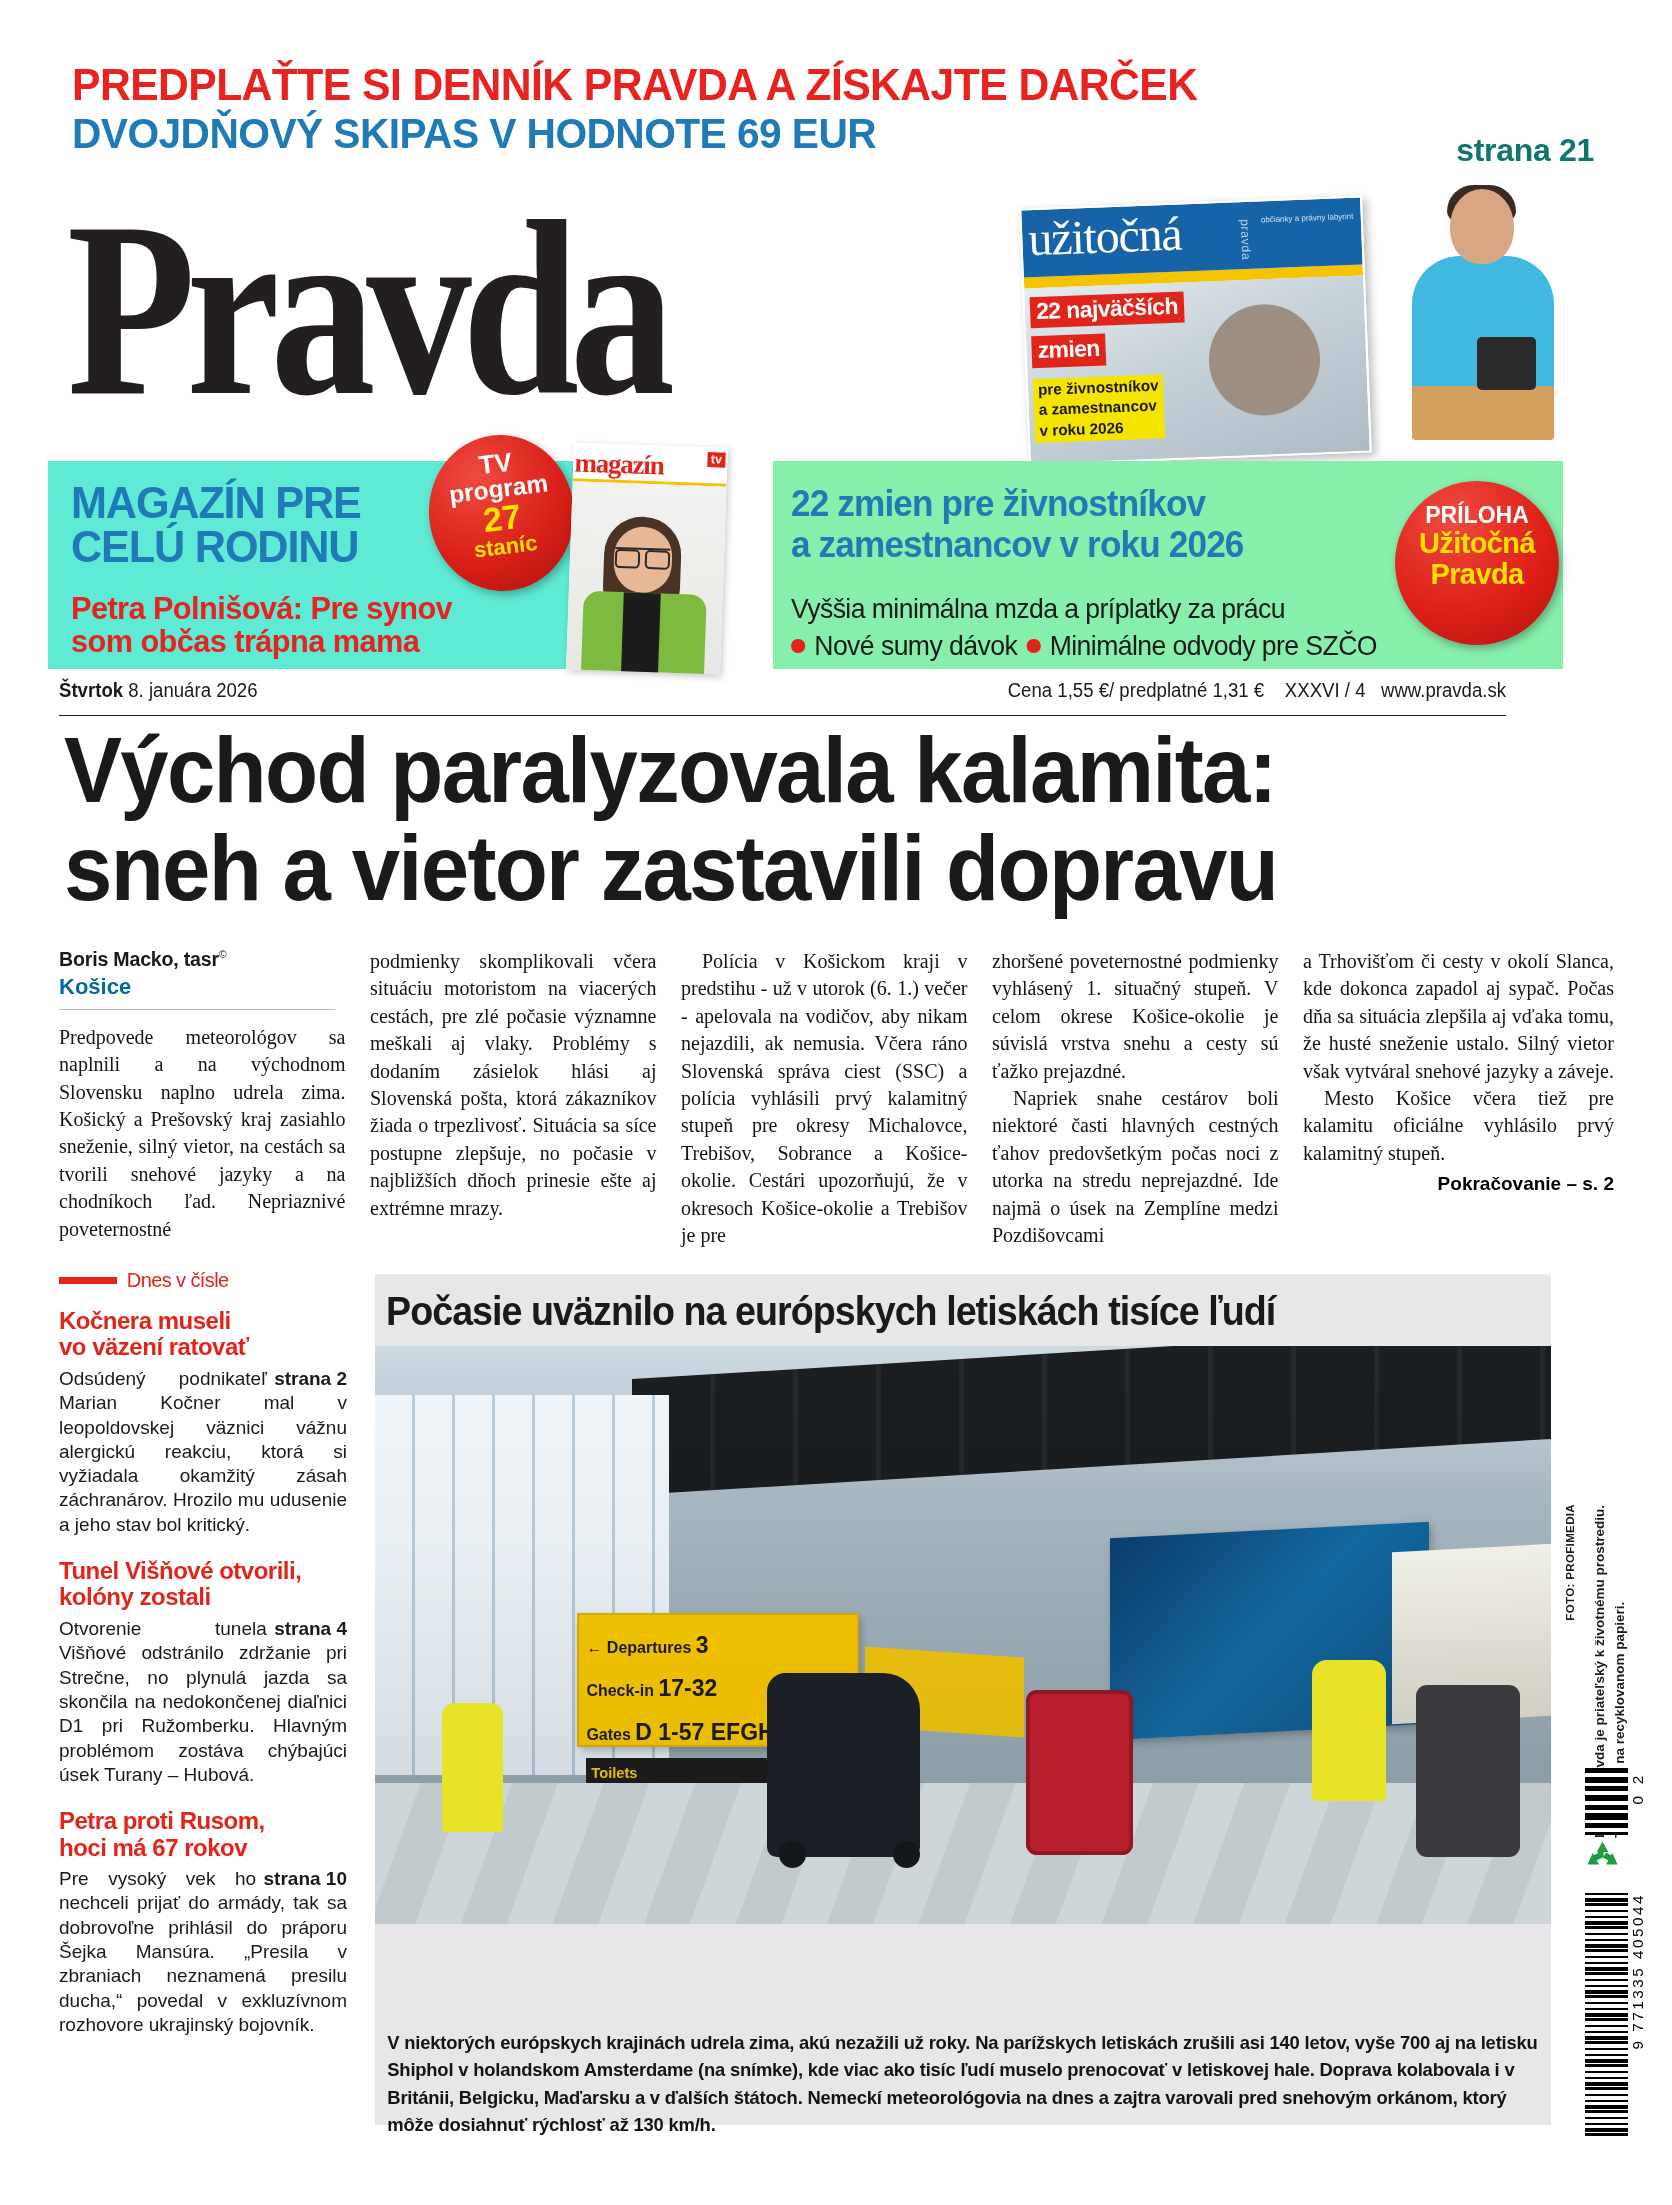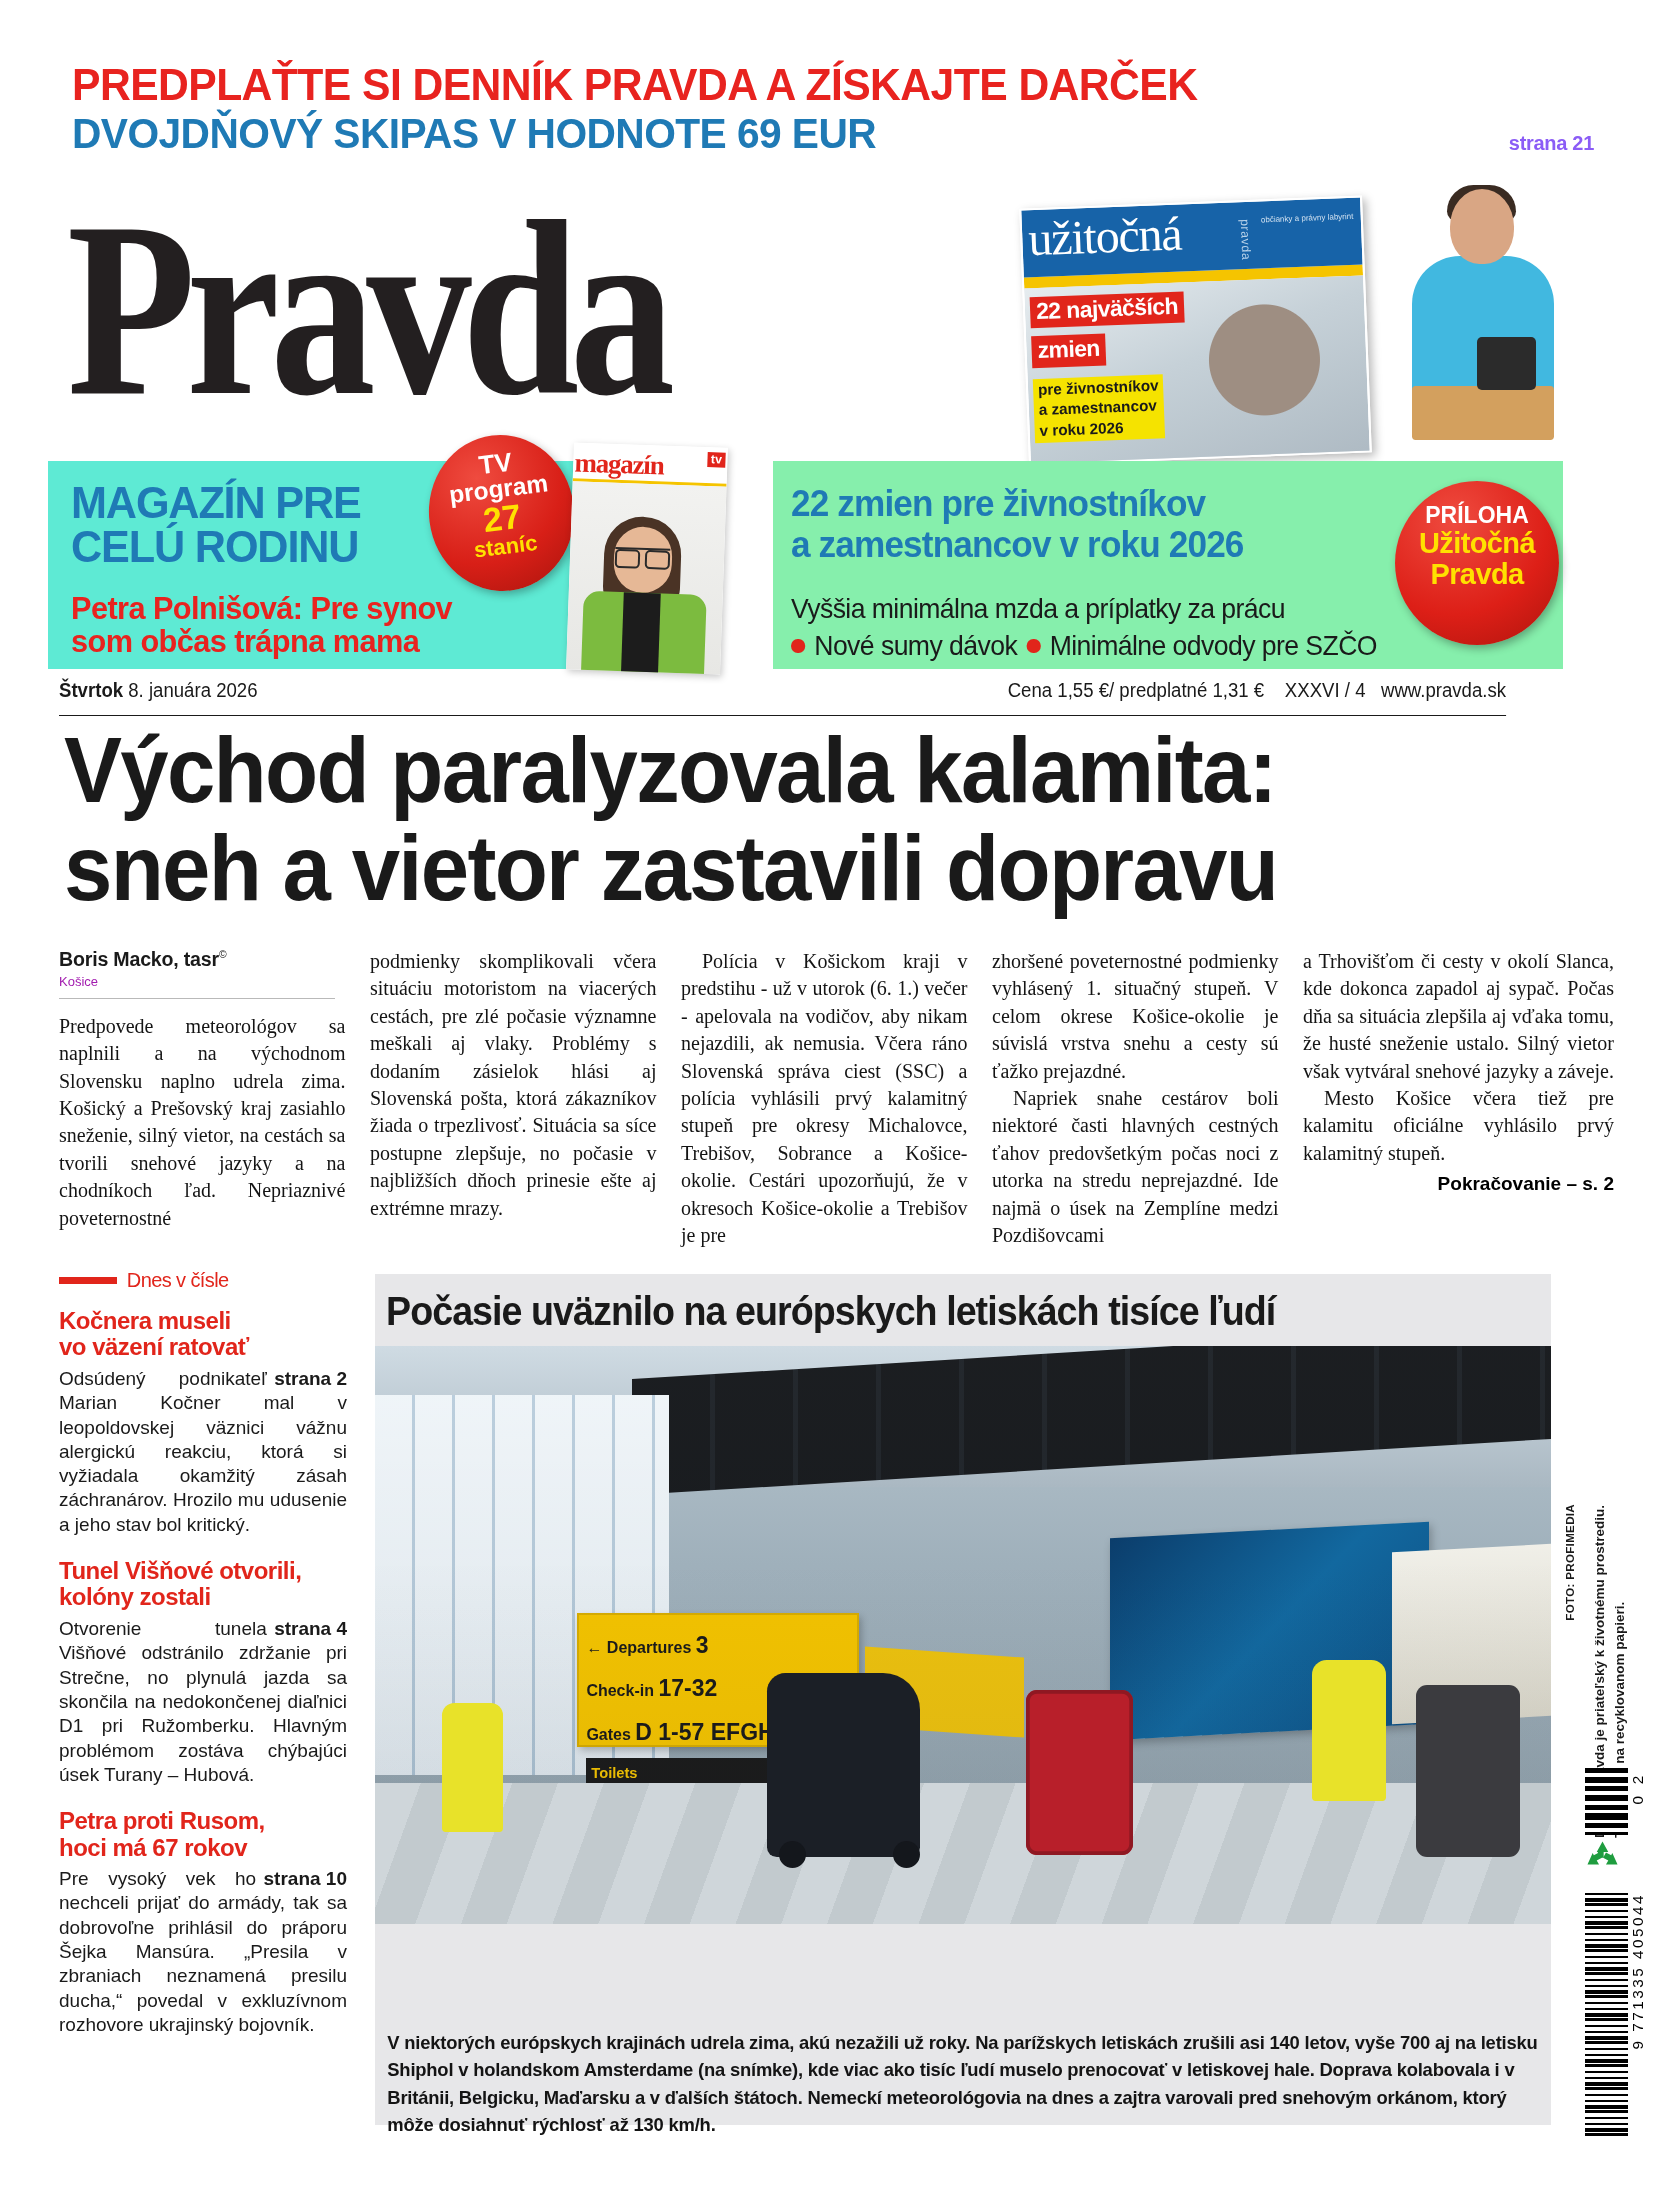--- a/index.html
+++ b/index.html
@@ -41,23 +41,23 @@
     letter-spacing: -0.6px;
     color: #1f7ab5;
     line-height: 0.95;
     transform: scaleX(0.97);
     transform-origin: left center;
     white-space: nowrap;
   }
   .promo-page {
     position: absolute;
     right: 78px; top: 132px;
-    font-size: 20px;
+    font-size: 32px;
     font-weight: 700;
-    color: #8b5cf6;
+    color: #0f766e;
     letter-spacing: -0.3px;
   }
 
   
   .masthead {
     position: absolute;
     left: 67px; top: 184px;
     width: 956px; height: 276px;
   }
   .masthead-word {
@@ -369,21 +369,21 @@
     display: flex;
     gap: 0;
   }
   .col { width: 311px; padding-right: 24.5px; }
   .byline-name {
     font-size: 19.6px; font-weight: 800; color: #1a1a1a;
     letter-spacing: -0.2px;
   }
   .byline-name sup { font-size: 10.4px; font-weight: 400; vertical-align: super; }
   .byline-city {
-    font-size: 13px; font-weight: 400; color: #a21caf;
+    font-size: 22px; font-weight: 700; color: #0369a1;
     margin-top: 2.5px;
   }
   .byline-rule {
     margin: 9.8px 0 13.5px 0;
     border-top: 1.2px solid #b9b9b9;
     width: 276px;
   }
   .body-text {
     font-family: "Liberation Serif", serif;
     font-size: 20px;

